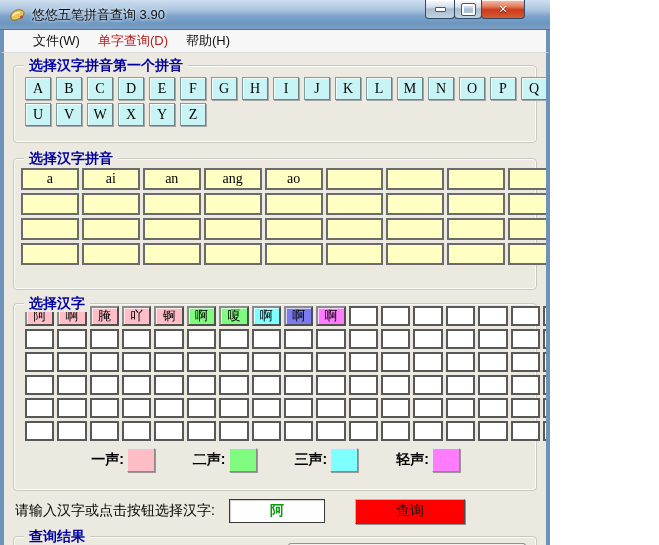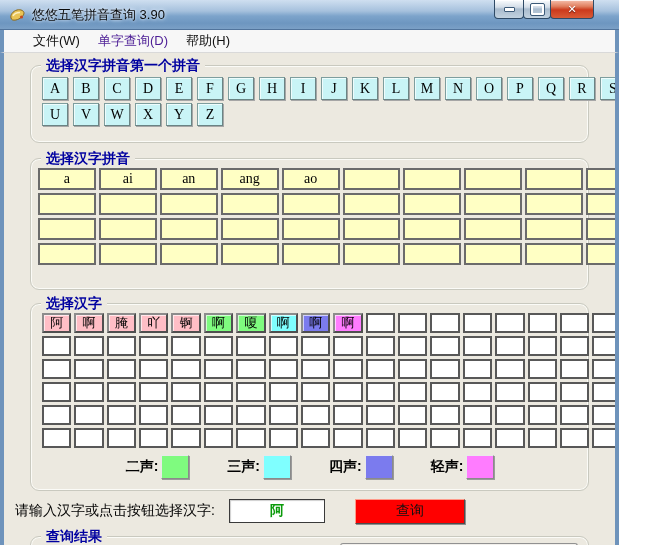--- a/index.html
+++ b/index.html
@@ -1,17 +1,17 @@
 <!DOCTYPE html>
 <html><head>
 <meta charset="utf-8">
 <style>
   html,body{margin:0;padding:0;background:#fff;}
   body{width:659px;height:545px;overflow:hidden;font-family:"Liberation Sans","DejaVu Sans",sans-serif;}
-  .window{width:619px;height:545px;box-sizing:border-box;display:flex;flex-direction:column;
+  .window{width:550px;height:545px;box-sizing:border-box;display:flex;flex-direction:column;
     background:#5d87b5;position:relative;}
   
   .titlebar{height:30px;flex:0 0 30px;position:relative;display:flex;align-items:center;
     padding-left:9px;box-sizing:border-box;
     background:linear-gradient(#cfdff0 0%,#a6c1dd 38%,#7da4cb 55%,#6d96c0 80%,#7ba0c6 100%);
     border-bottom:1px solid #51749c;}
   .app-icon{width:17px;height:16px;margin-right:6px;flex:0 0 auto;}
   .title-text{font-size:13px;color:#0b0b0b;text-shadow:0 0 3px #ddeafa,0 0 5px #ddeafa;}
   .winbtns{position:absolute;top:0;right:25px;display:flex;}
   .winbtn{height:19px;box-sizing:border-box;border:1px solid #2e4a66;border-top:none;
@@ -21,44 +21,44 @@
   .winbtn.min{width:30px}.winbtn.max{width:28px}
   .winbtn.close{width:44px;background:linear-gradient(#f6c0ad 0%,#e08060 35%,#cc3a1c 55%,#d95b36 100%);}
   .glyph-min{display:block;width:9px;height:3px;background:#fff;border:1px solid #3c5a78;border-radius:1px;}
   .glyph-max{display:block;width:9px;height:7px;background:transparent;border:2px solid #fff;outline:1px solid #3c5a78;border-radius:1px;}
   .glyph-close{color:#fff;font-size:11px;font-weight:bold;text-shadow:0 1px 1px #5a1005;}
   
   .menubar{height:22px;flex:0 0 22px;display:flex;align-items:center;background:#f7f7f7;
     border-left:4px solid #6e93bb;border-right:4px solid #6e93bb;border-bottom:1px solid #d9d9d9;
     font-size:13px;padding-left:20px;}
   .menu-item{padding:2px 9px;color:#111;cursor:default;}
-  .menu-item.disabled{color:#4c1d95;}
+  .menu-item.disabled{color:#b91c1c;}
   
   .client{flex:1 1 auto;background:#ece9e0;border-left:4px solid #6e93bb;border-right:4px solid #6e93bb;
     padding:2px 7px 0 7px;box-sizing:border-box;overflow:hidden;}
-  .groupbox{position:relative;border:1px solid #c9c9bf;border-radius:9px;box-shadow:inset 0 0 0 1px #fbfbf7;
-    margin:0 19px;box-sizing:border-box;background:#ece9e0;}
+  .groupbox{position:relative;border:1px solid #c9c9bf;border-radius:4px;box-shadow:inset 0 0 0 1px #fbfbf7;
+    margin:0 2px;box-sizing:border-box;background:#ece9e0;}
   .groupbox-title{position:absolute;top:-10px;left:10px;background:#ece9e0;padding:0 5px;
     color:#0000a0;font-weight:bold;font-size:14px;line-height:18px;}
   
   .gb-letters{margin-top:10px;height:78px;padding:11px 9px 0 11px;}
   .letter-row{display:flex;flex-wrap:wrap;width:620px;}
   .letter-btn{width:26px;height:23px;margin:0 5px 3px 0;box-sizing:border-box;
     background:#c9f4f6;border:1px solid #7e9e9e;border-right-color:#6a8484;border-bottom-color:#6a8484;
     box-shadow:inset 1px 1px 0 #eefcfc,1px 1px 0 #a6a6a6;
     display:flex;align-items:center;justify-content:center;
     font:14px "Liberation Serif","DejaVu Serif",serif;color:#000;cursor:pointer;}
   
   .gb-pinyin{margin-top:15px;height:132px;padding:9px 10px 0 7px;}
   .pinyin-grid{display:grid;grid-template-columns:repeat(10,1fr);gap:3px;width:606px;}
   .pinyin-cell{height:18px;box-sizing:content-box;background:#ffffc4;border:2px solid #6b6b6b;
     display:flex;align-items:center;justify-content:center;
     font:14px "Liberation Serif","DejaVu Serif",serif;color:#000;}
   
-  .gb-hanzi{margin-top:13px;height:188px;padding:9px 10px 0 11px;}
+  .gb-hanzi{margin-top:13px;height:188px;padding:2px 10px 0 11px;}
   .hanzi-grid{display:grid;grid-template-columns:repeat(19,1fr);gap:3px;width:612px;}
   .hanzi-cell{height:16px;background:#fff;border:2px solid #585858;
     display:flex;align-items:center;justify-content:center;
     font:13px "Liberation Serif","DejaVu Serif",serif;color:#000;}
   .hanzi-cell.filled{cursor:pointer;border-color:#8c8c8c #4f4f4f #4f4f4f #8c8c8c;
     box-shadow:inset 1px 1px 0 rgba(255,255,255,.65);}
   
   .legend-row{display:flex;justify-content:center;align-items:center;margin-top:7px;gap:38px;}
   .legend-item{display:flex;align-items:center;}
   .legend-label{font-size:14px;font-weight:bold;color:#000;margin-right:3px;}
@@ -304,32 +304,32 @@
           <div class="hanzi-cell"></div>
           <div class="hanzi-cell"></div>
           <div class="hanzi-cell"></div>
           <div class="hanzi-cell"></div>
           <div class="hanzi-cell"></div>
           <div class="hanzi-cell"></div>
           <div class="hanzi-cell"></div>
         </div>
       <div class="legend-row">
           <div class="legend-item">
+            <span class="legend-label">一声:</span>
+            <div class="legend-swatch" style="background: rgb(255, 190, 198);"></div>
+          </div>
+          <div class="legend-item">
             <span class="legend-label">二声:</span>
             <div class="legend-swatch" style="background: rgb(127, 251, 127);"></div>
           </div>
           <div class="legend-item">
             <span class="legend-label">三声:</span>
             <div class="legend-swatch" style="background: rgb(127, 255, 255);"></div>
           </div>
           <div class="legend-item">
-            <span class="legend-label">四声:</span>
-            <div class="legend-swatch" style="background: rgb(123, 123, 238);"></div>
-          </div>
-          <div class="legend-item">
             <span class="legend-label">轻声:</span>
             <div class="legend-swatch" style="background: rgb(255, 124, 255);"></div>
           </div>
         </div>
     </div>
 
     <div class="query-row">
       <span class="query-label">请输入汉字或点击按钮选择汉字:</span>
       <input class="query-input" type="text" value="阿" style="">
       <button class="query-btn" style="background: rgb(255, 0, 0);">查询</button>

